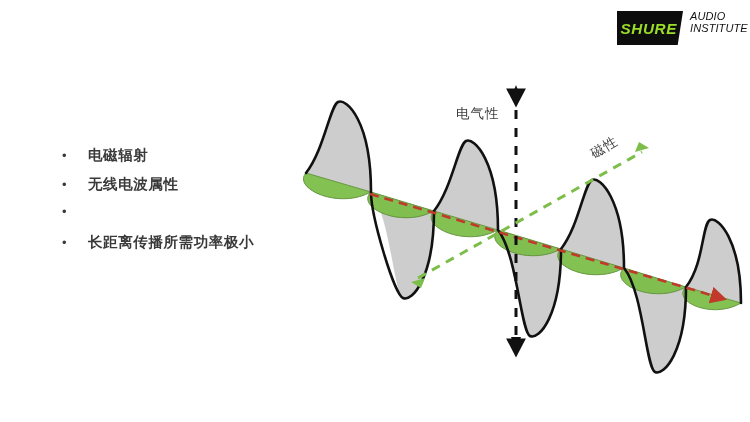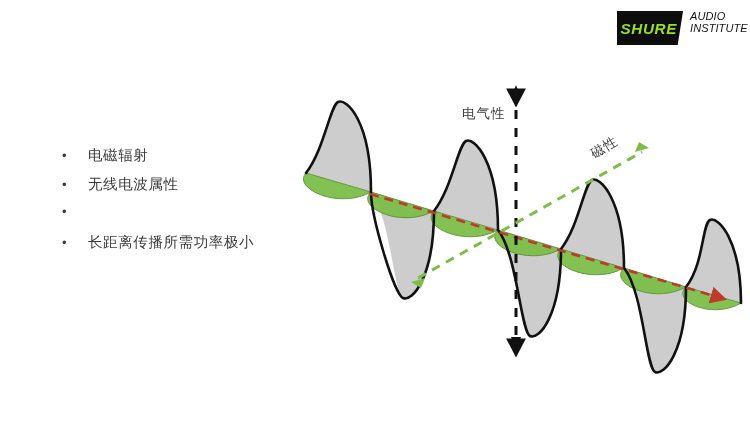--- a/index.html
+++ b/index.html
@@ -90,20 +90,21 @@
   .bullet-dot {
     width: 26px;
     flex: 0 0 26px;
     color: #3a3a3a;
     font-size: 13px;
     text-align: left;
     padding-left: 4px;
   }
   .bullet-text {
     letter-spacing: 0.6px;
+    font-weight: bold;
   }
 
   
   .diagram {
     position: absolute;
     left: 286px;
     top: 60px;
     width: 464px;
     height: 320px;
   }
@@ -112,21 +113,21 @@
   }
   .axis-label {
     position: absolute;
     color: #3f3f3f;
     font-size: 13.5px;
     letter-spacing: 1px;
     font-family: "Liberation Sans", sans-serif;
     white-space: nowrap;
   }
   #label-electric {
-    left: 176px;
+    left: 170px;
     top: 45px;
   }
   #label-magnetic {
     left: 306px;
     top: 86px;
     transform: rotate(-31deg);
     transform-origin: left center;
   }
 </style>
 </head>

